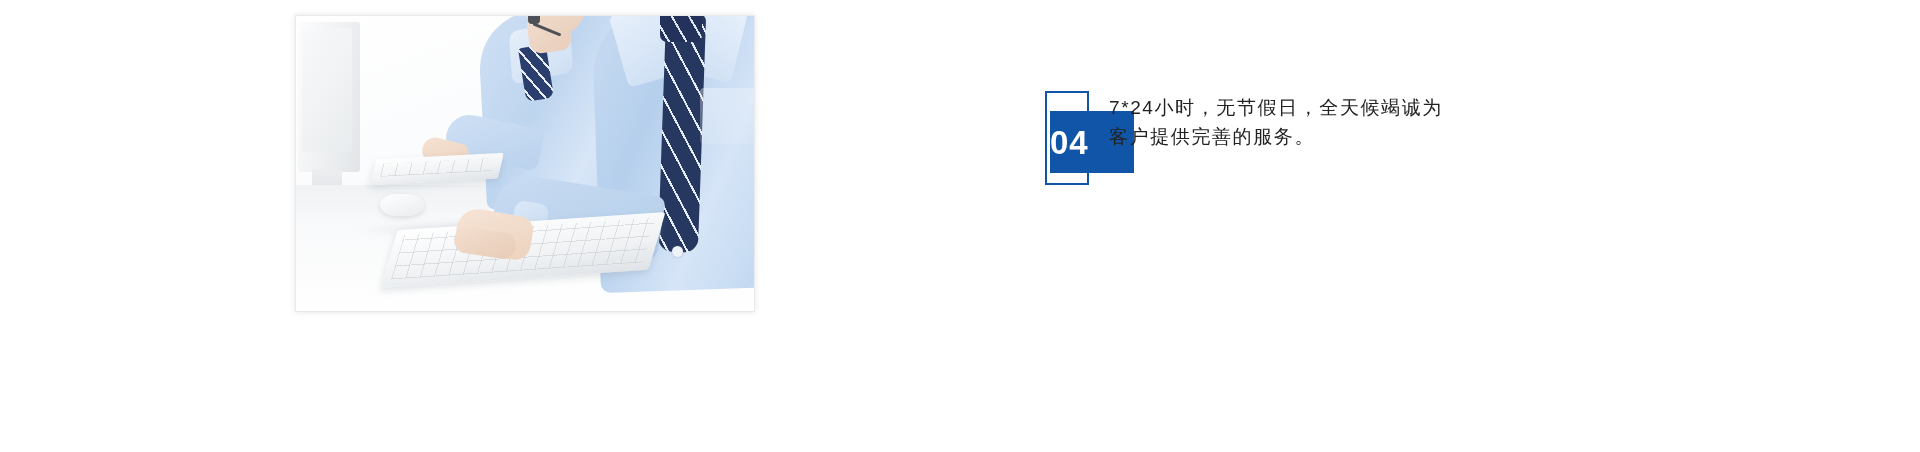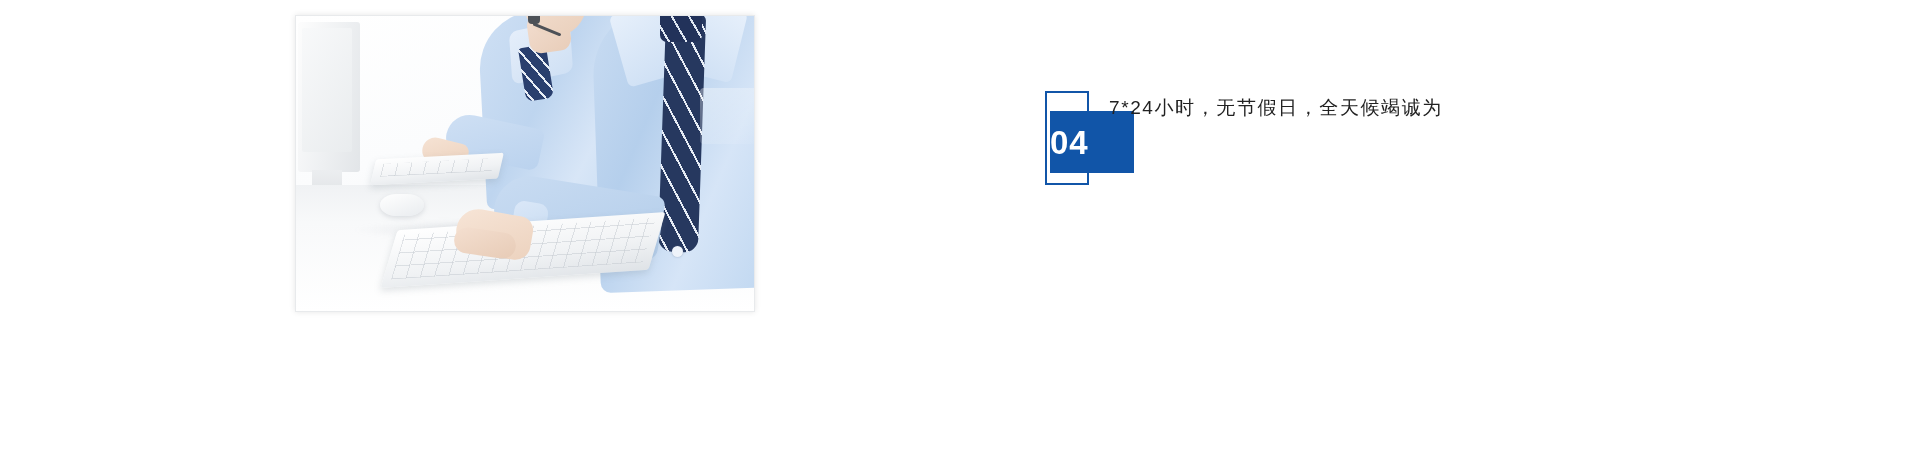--- a/index.html
+++ b/index.html
@@ -471,17 +471,18 @@
       <div class="badge-outline"></div>
       <div class="badge-fill">
         <span class="badge-number">04</span>
       </div>
     </div>
 
     <div class="text-col">
 
       <div class="body-lines">
         <div class="body-line">7*24小时，无节假日，全天候竭诚为</div>
+        <div class="body-line">客户提供完善的服务。</div>
       </div>
     </div>
 
   </div>
 </div>
 
 </body></html>

